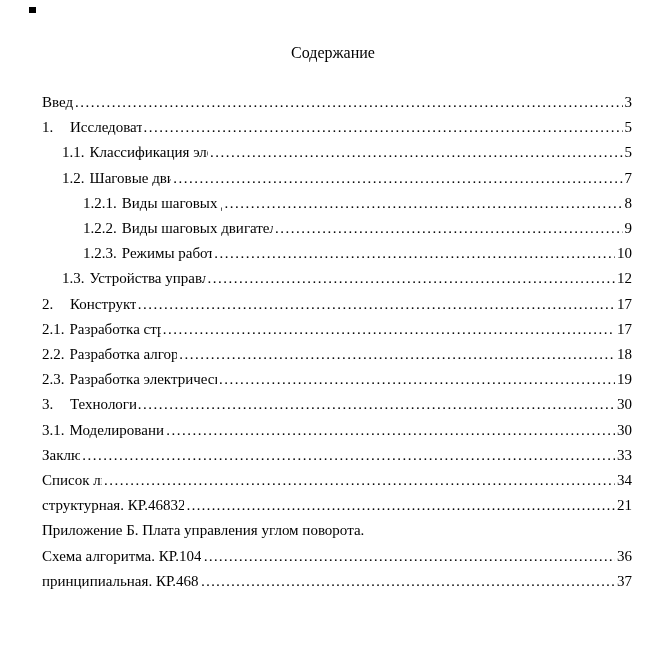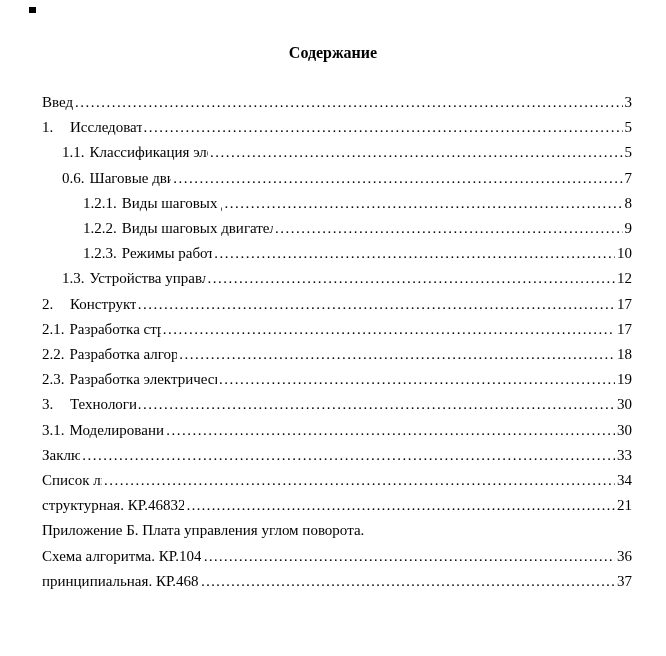--- a/index.html
+++ b/index.html
@@ -19,21 +19,21 @@
     top: 7px;
     width: 7px;
     height: 6px;
     background: #000000;
   }
   .title {
     margin: 0;
     padding: 44px 0 0 0;
     text-align: center;
     font-size: 16px;
-    font-weight: 700;
+    font-weight: 400;
   }
   .toc {
     margin: 28px 34px 0 42px;
     font-size: 15px;
   }
   .toc-row {
     display: flex;
     align-items: baseline;
     line-height: 25.2px;
   }
@@ -83,21 +83,21 @@
       <span class="leader dense"></span>
       <span class="pagenum">5</span>
     </div>
     <div class="toc-row lvl1">
       <span class="num gap">1.1.</span>
       <span class="text">Классификация элементов цифровых устройств</span>
       <span class="leader dense"></span>
       <span class="pagenum">5</span>
     </div>
     <div class="toc-row lvl1">
-      <span class="num gap">0.6.</span>
+      <span class="num gap">1.2.</span>
       <span class="text">Шаговые двигатели и их виды</span>
       <span class="leader dense"></span>
       <span class="pagenum">7</span>
     </div>
     <div class="toc-row lvl2">
       <span class="num gap">1.2.1.</span>
       <span class="text">Виды шаговых двигателей по типу ротора</span>
       <span class="leader dense"></span>
       <span class="pagenum">8</span>
     </div>

